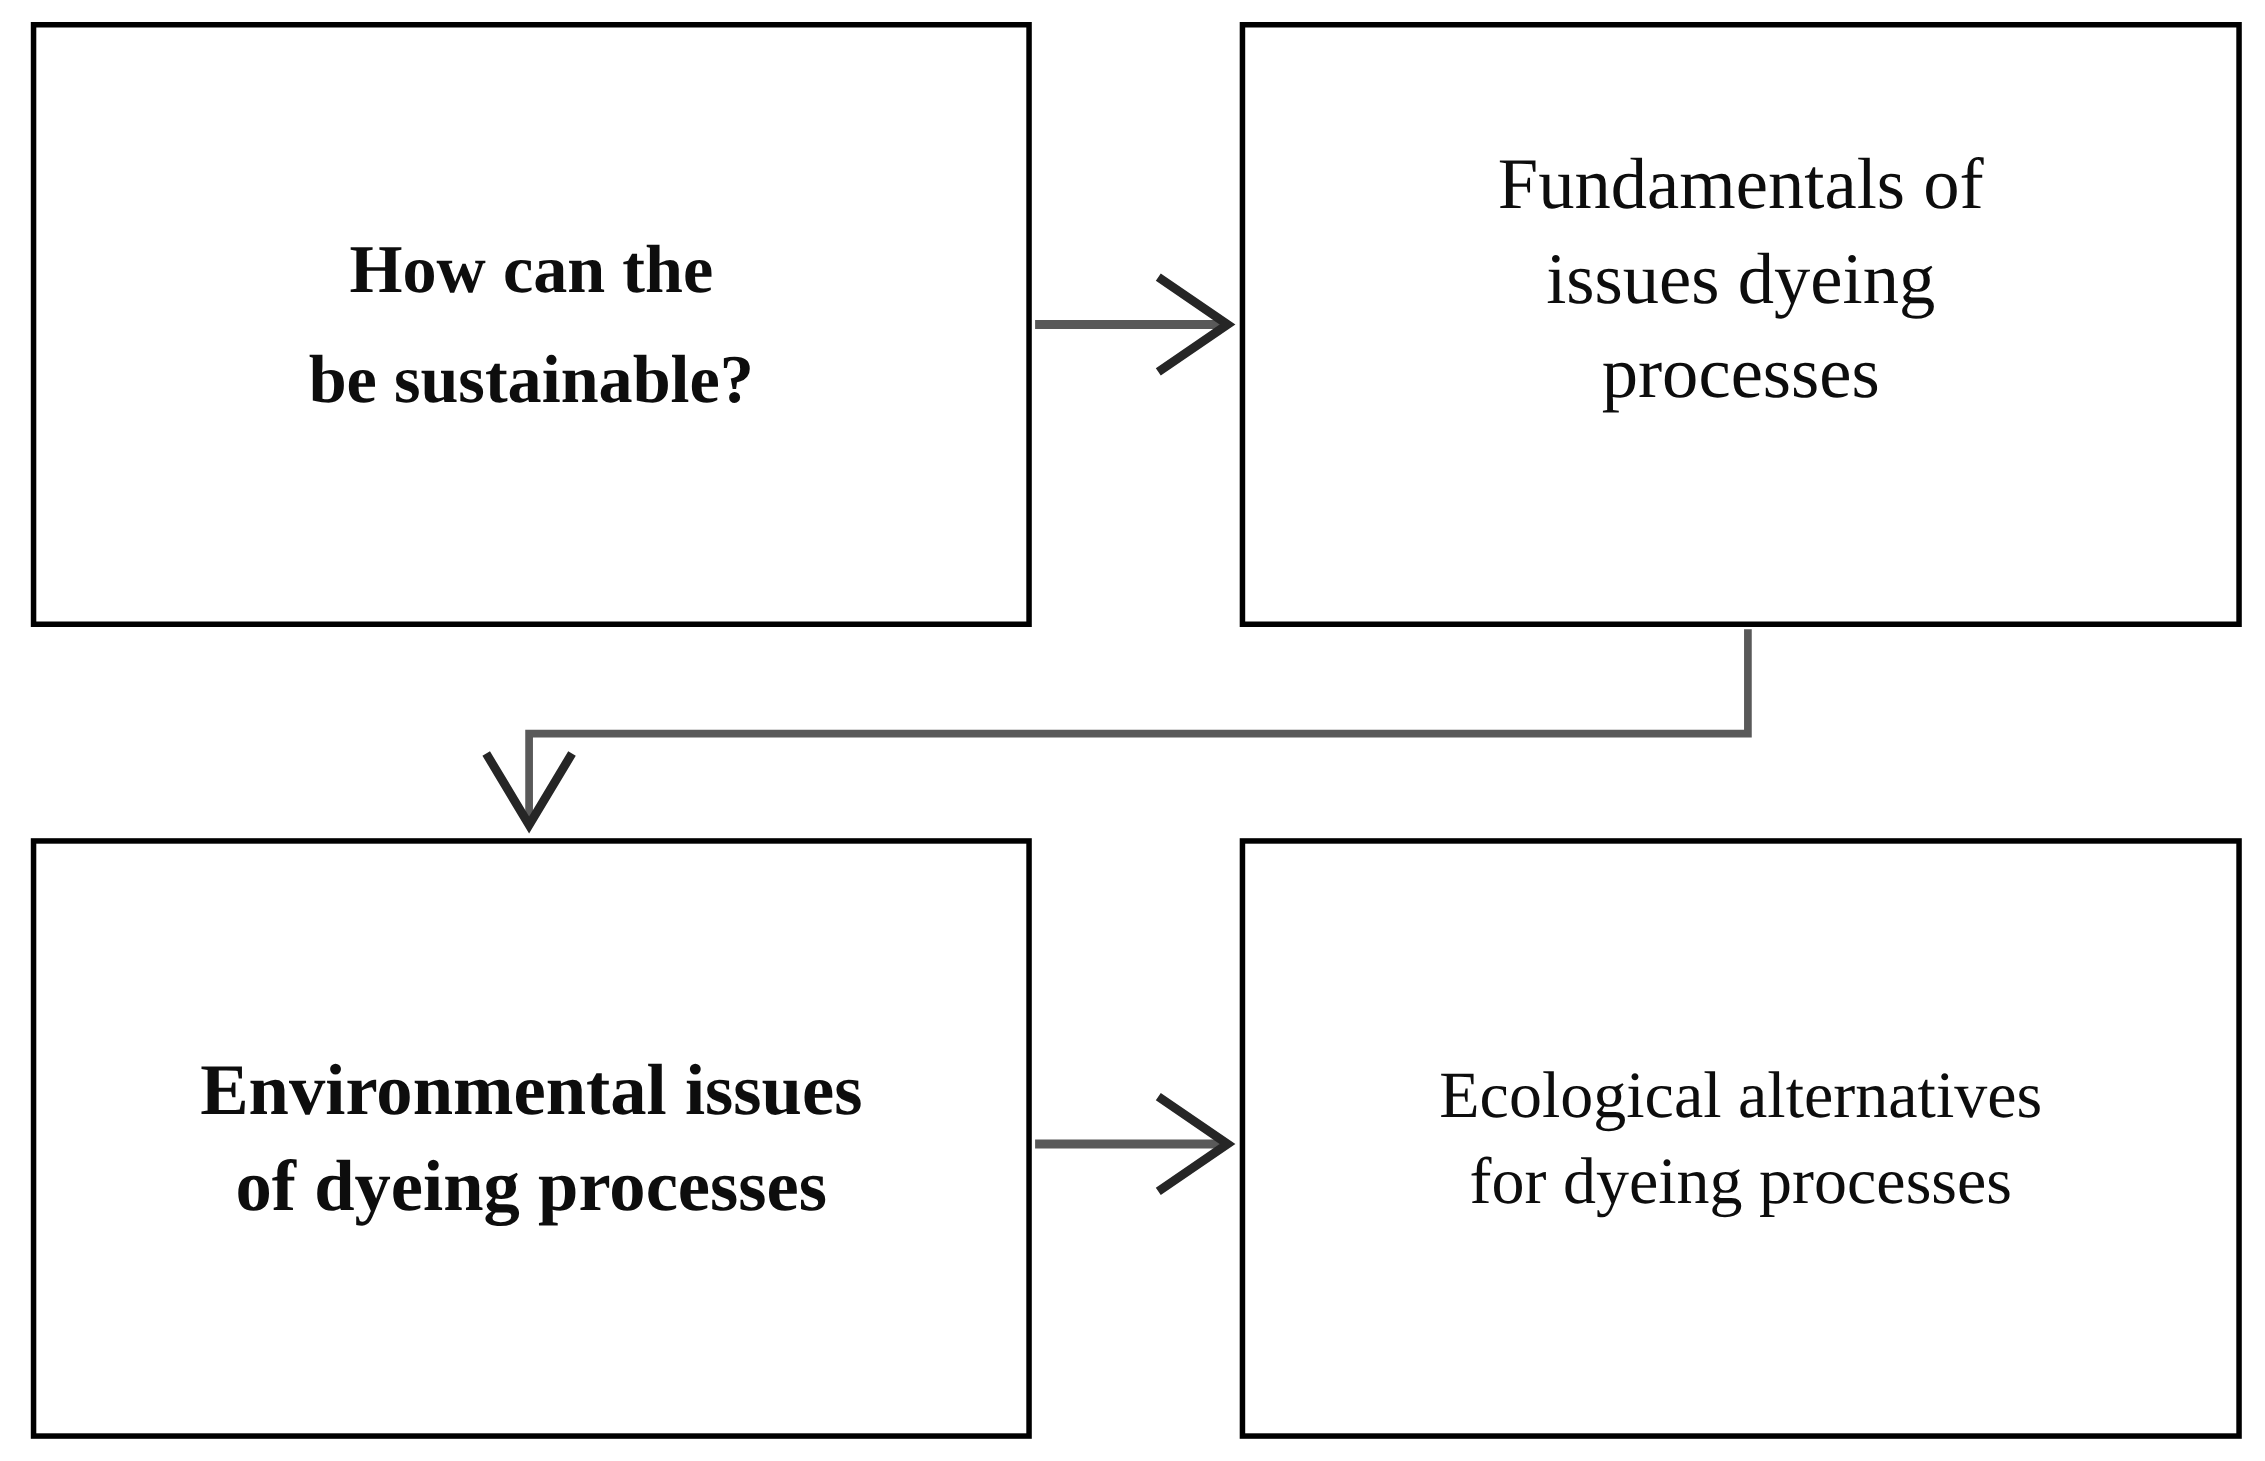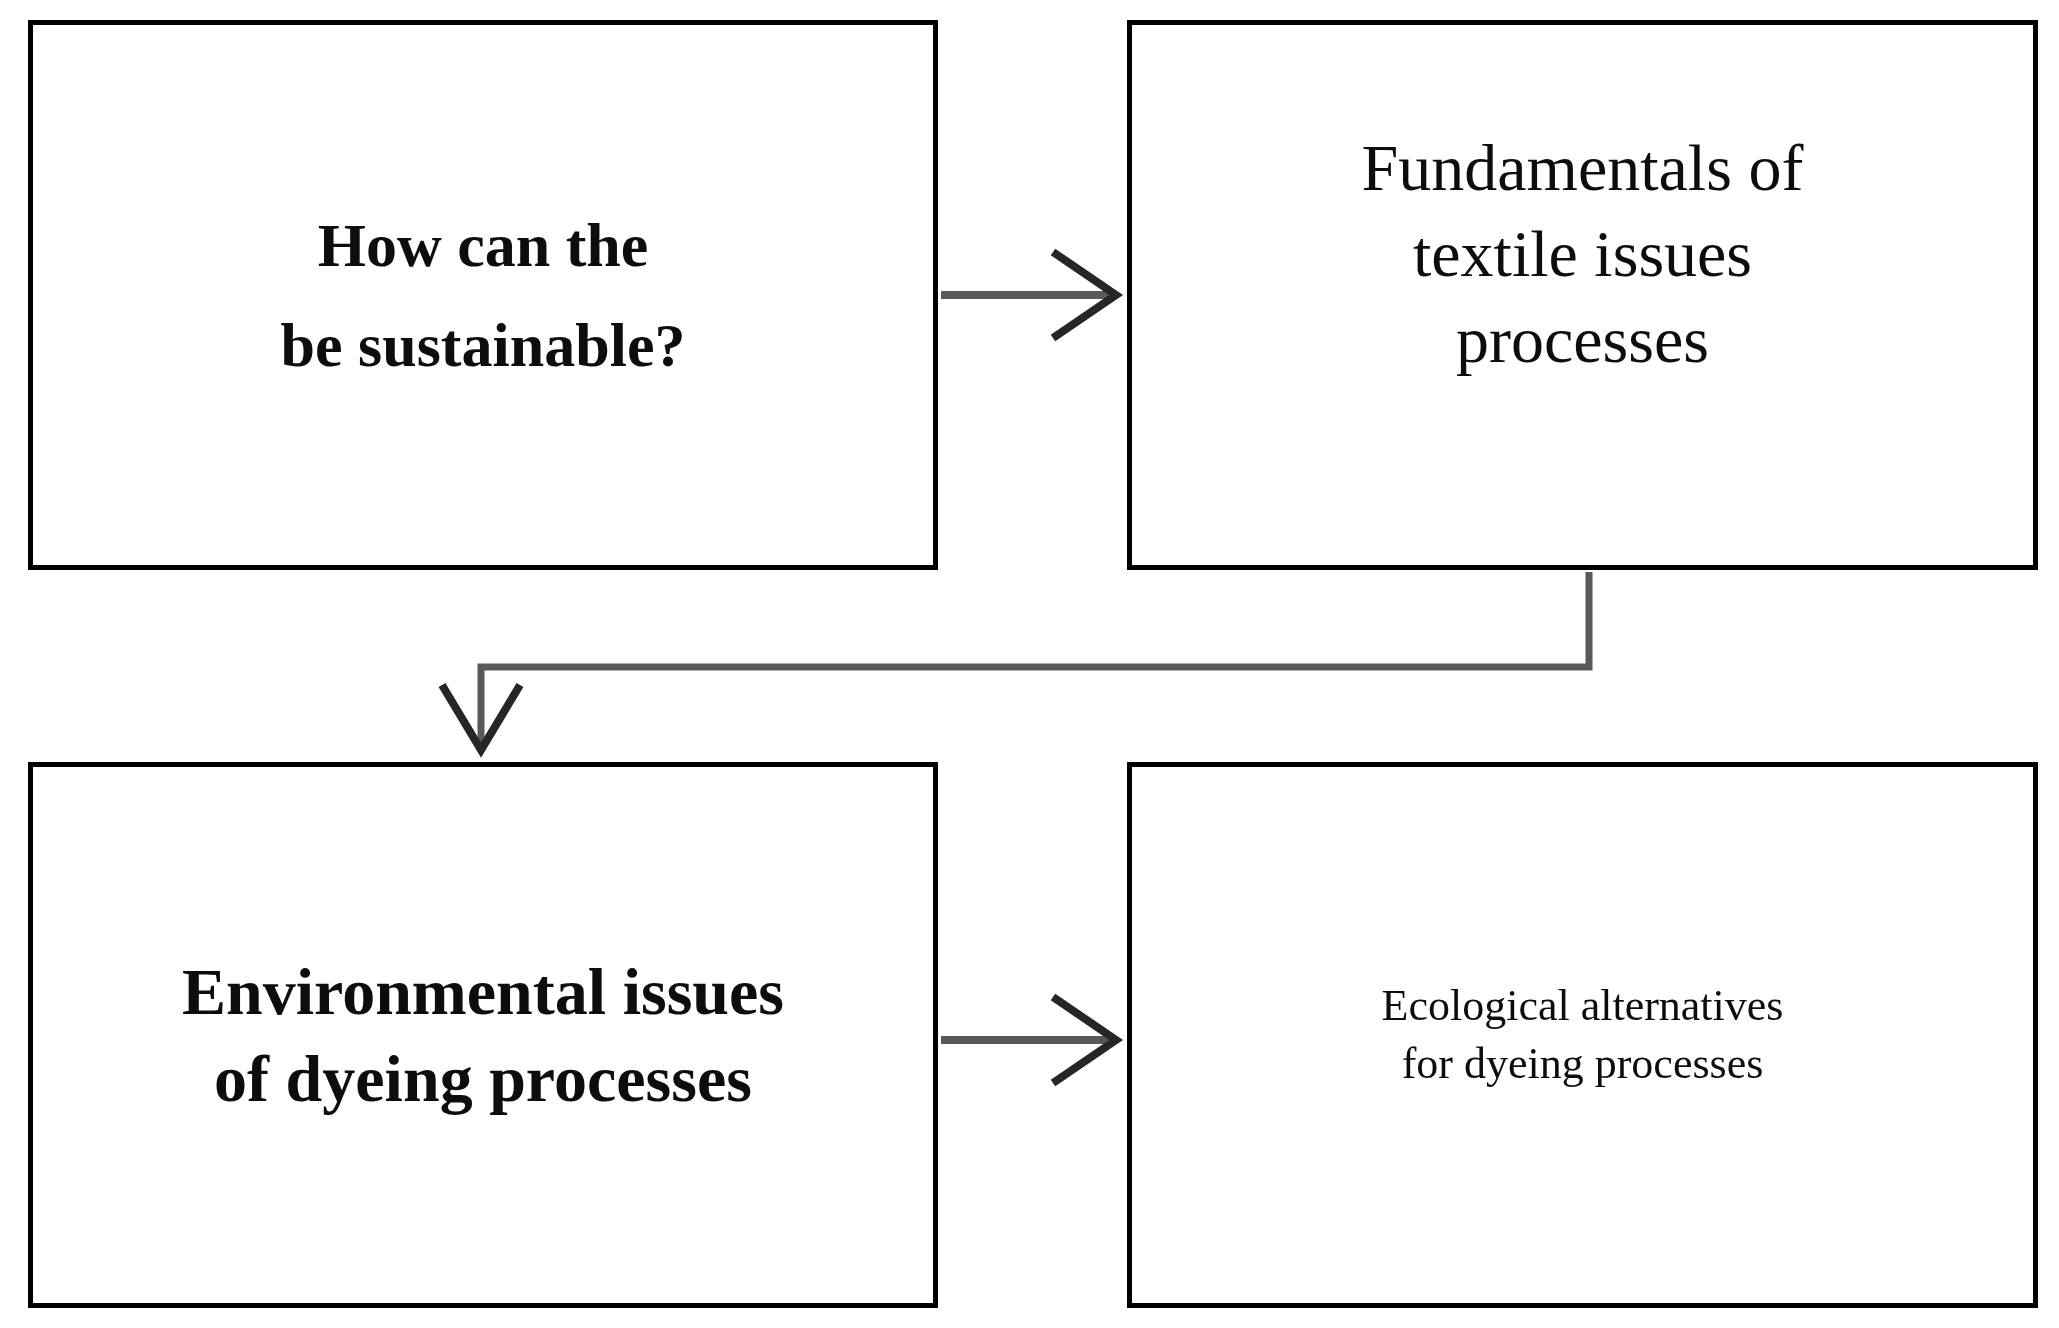--- a/index.html
+++ b/index.html
@@ -71,21 +71,21 @@
   }
   
   #box-ecological {
     left: 1127px;
     top: 762px;
     width: 911px;
     height: 546px;
   }
   #box-ecological .node-text {
     font-weight: normal;
-    font-size: 44px;
+    font-size: 60px;
     line-height: 1.32;
   }
   .connector-layer {
     position: absolute;
     left: 0;
     top: 0;
     width: 2059px;
     height: 1328px;
     pointer-events: none;
   }
@@ -119,21 +119,21 @@
   <div class="node-box" id="box-question">
     <div class="node-text">
       <span class="node-line">How can the</span>
       <span class="node-line">be sustainable?</span>
     </div>
   </div>
 
   <div class="node-box" id="box-fundamentals">
     <div class="node-text">
       <span class="node-line">Fundamentals of</span>
-      <span class="node-line">textile issues</span>
+      <span class="node-line">issues dyeing</span>
       <span class="node-line">processes</span>
     </div>
   </div>
 
   <div class="node-box" id="box-environmental">
     <div class="node-text">
       <span class="node-line">Environmental issues</span>
       <span class="node-line">of dyeing processes</span>
     </div>
   </div>

